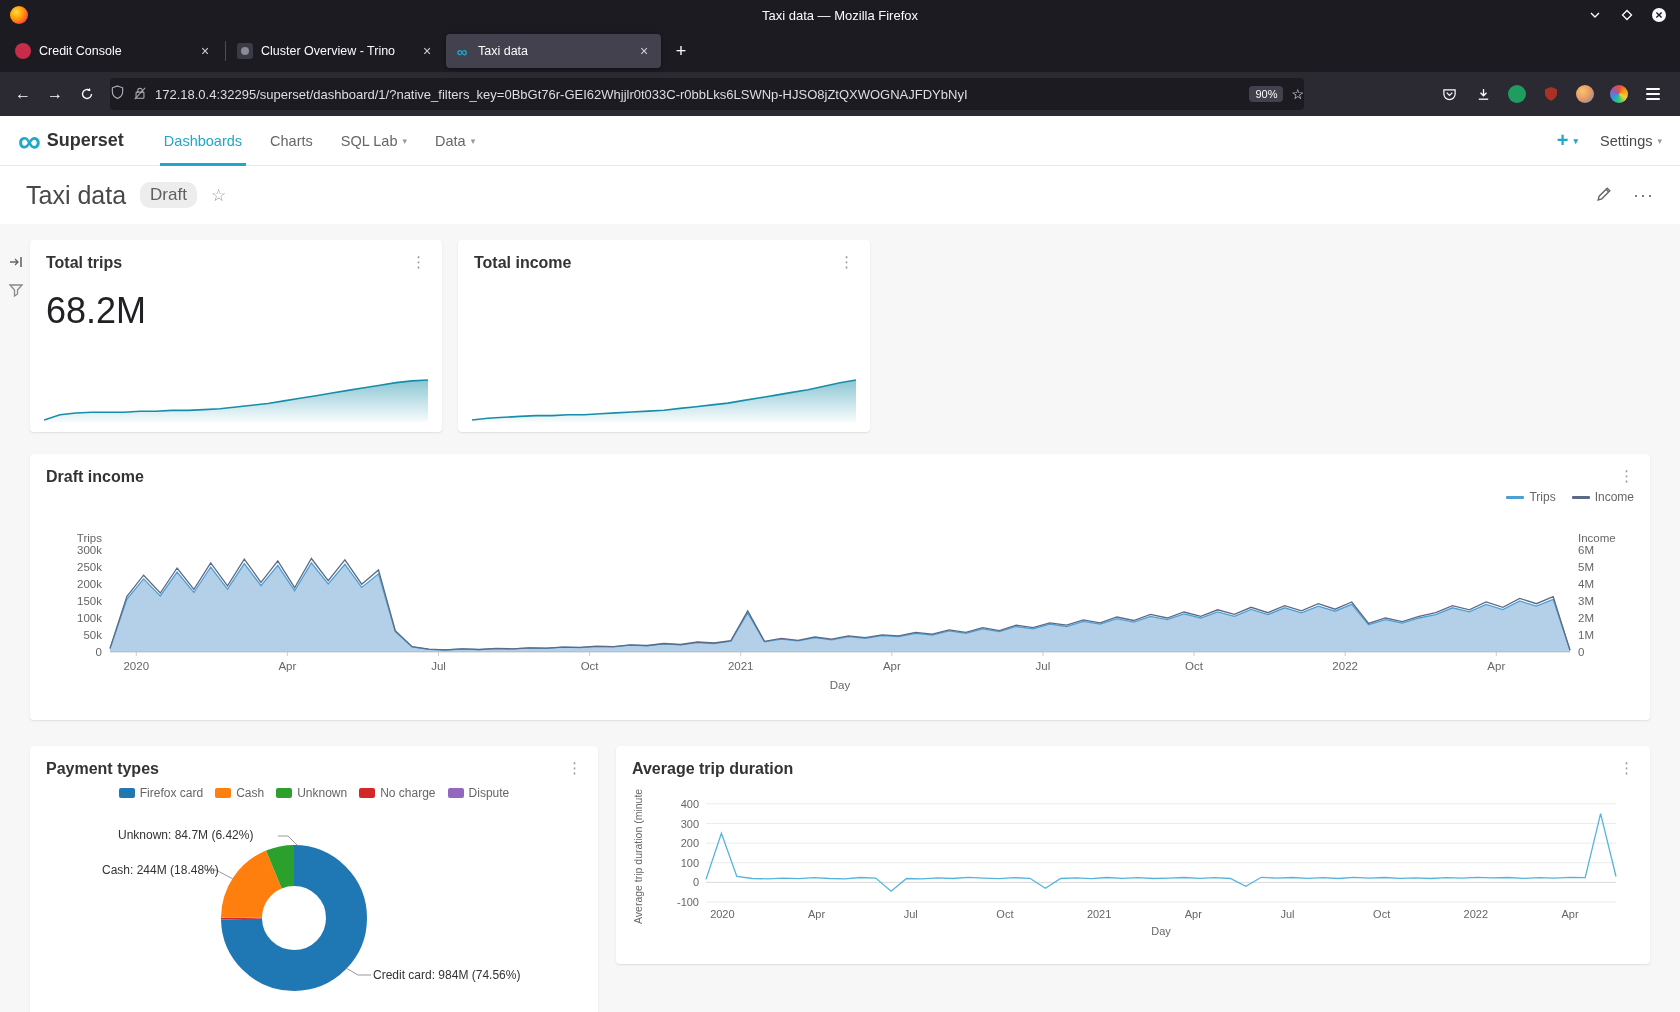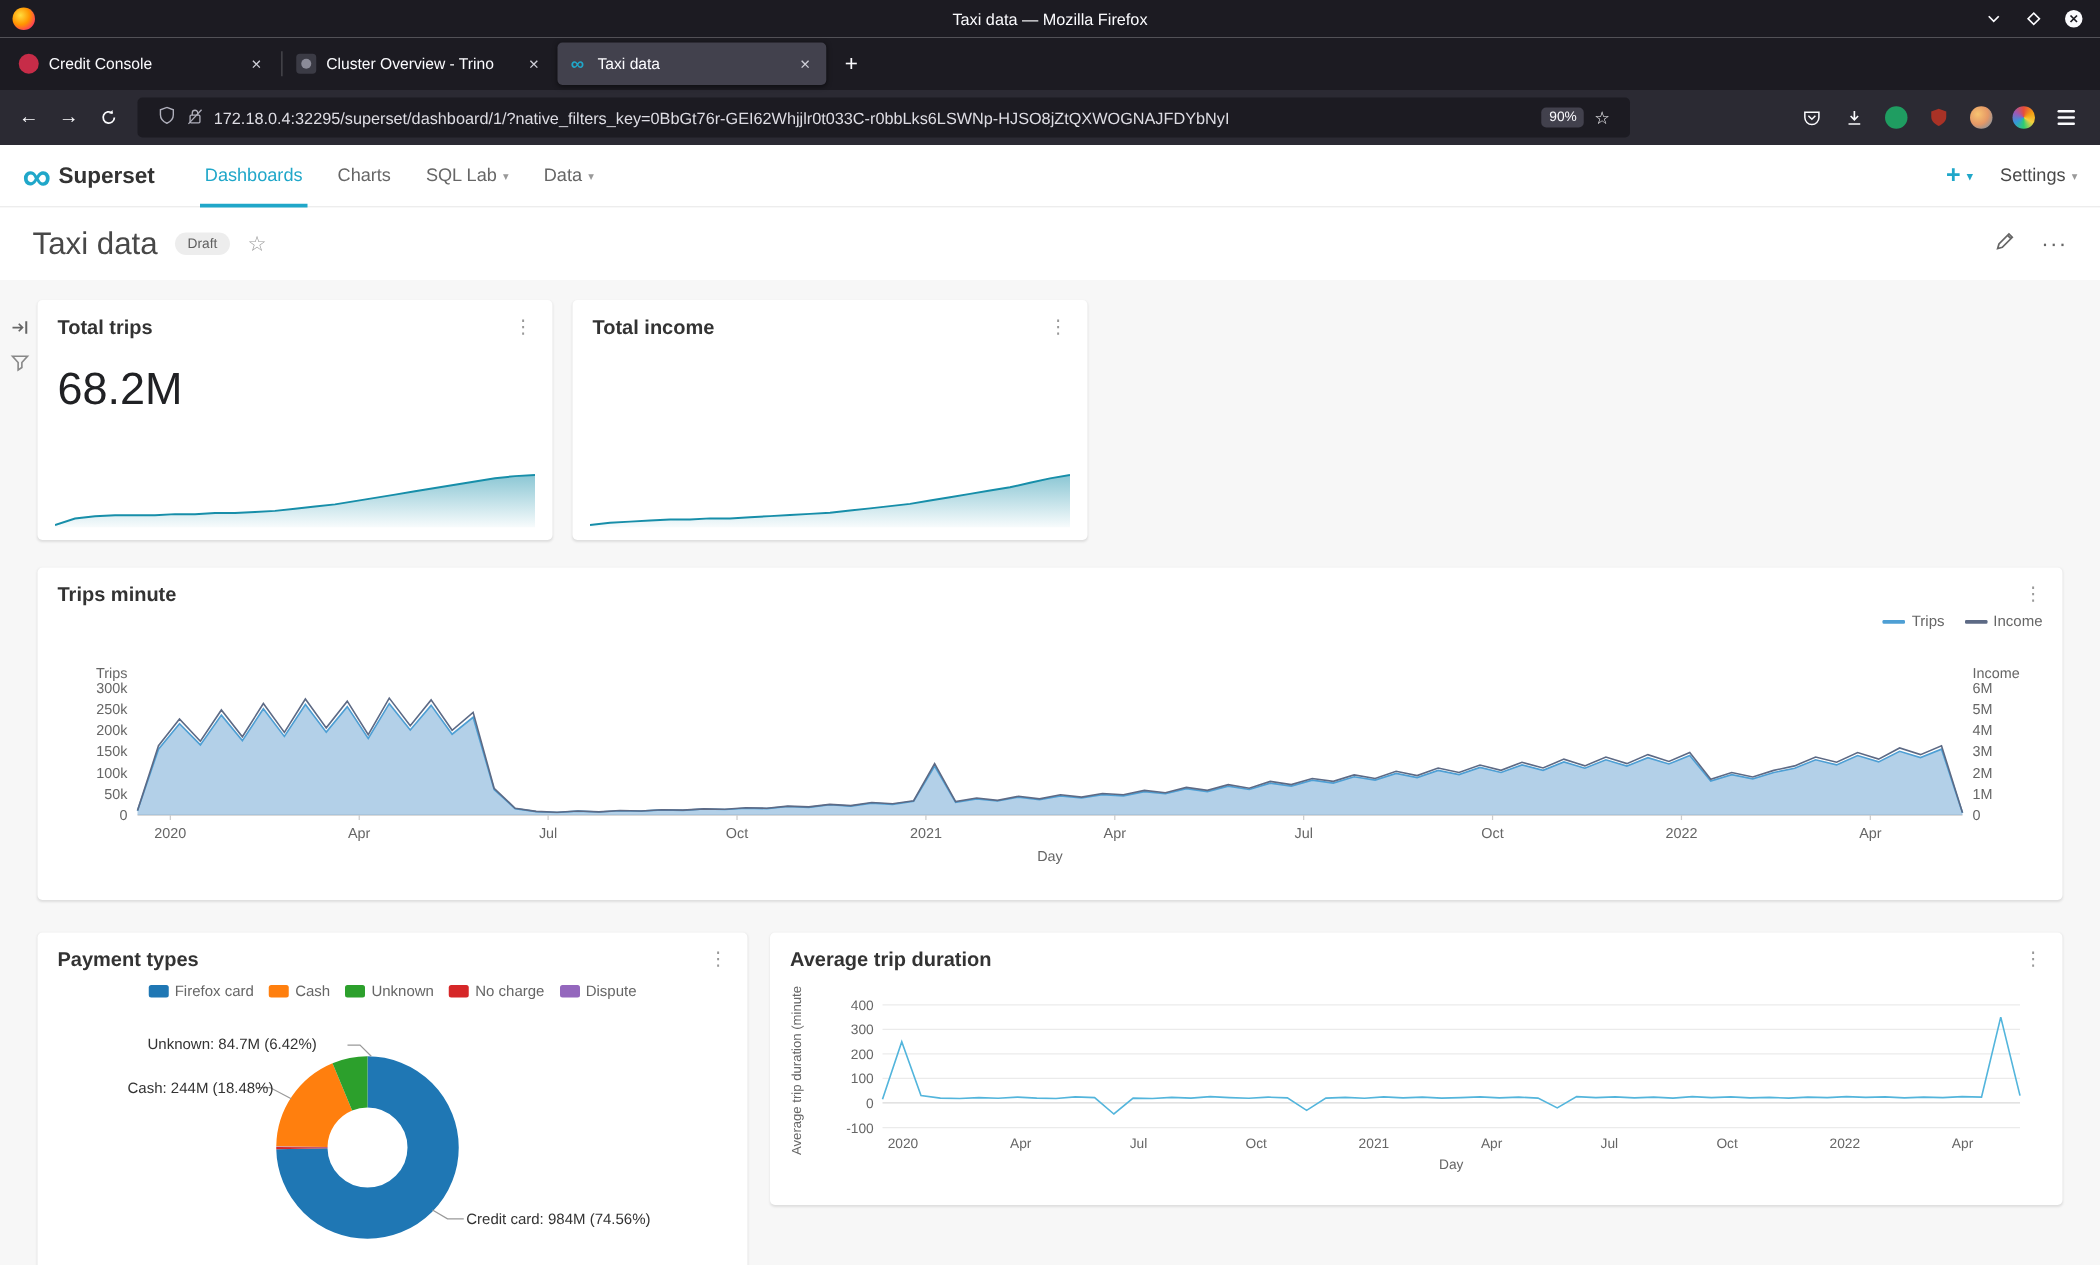--- a/index.html
+++ b/index.html
@@ -29,21 +29,21 @@
   .favicon.trino { background:#3B3B45; border-radius:3px; }
   .favicon.trino:before { content:""; width:8px; height:8px; border-radius:50%; background:#8B8B98; display:block; }
   .favicon.superset { color:#20A7C9; font-weight:bold; font-size:15px; }
   .newtab { background:none; border:none; color:#FBFBFE; font-size:18px; width:30px; height:30px;
             border-radius:4px; margin-left:4px; cursor:default; }
 
   .navbar { height:44px; background:#2B2A33; display:flex; align-items:center; padding:0 8px; gap:2px; }
   .navbtn { background:none; border:none; color:#FBFBFE; font-size:16px; width:30px; height:30px;
             border-radius:4px; display:flex; align-items:center; justify-content:center; cursor:default; }
   .urlbar { flex:1; height:32px; background:#1C1B22; border-radius:4px; display:flex; align-items:center;
-            margin:0 6px; padding:0 16px; gap:8px; color:#E2E1E6; font-size:13px; }
+            margin:0 6px; padding:0 0; gap:8px; color:#E2E1E6; font-size:13px; }
   .url-text { flex:1; white-space:nowrap; overflow:hidden; color:#DEDDE4; }
   .zoom-badge { background:#42414D; border-radius:4px; padding:2px 6px; font-size:11px; color:#FBFBFE; }
   .star { color:#FBFBFE; font-size:14px; }
   .toolbar-spacer { width:120px; }
   .nav-right { display:flex; align-items:center; gap:4px; padding-right:4px; }
   .circle-icon { width:18px; height:18px; border-radius:50%; }
   .ext-green { background:#1F9D61; }
   .avatar-icon { background:radial-gradient(circle at 35% 35%, #F8C471, #E59866 50%, #85929E 85%); }
   .pinwheel-icon { background:conic-gradient(#E74C3C, #F39C12, #F4D03F, #2ECC71, #3498DB, #9B59B6, #E74C3C); }
   .hamburger { display:flex; flex-direction:column; gap:3px; }
@@ -62,21 +62,21 @@
   .nav-item.active:after { content:""; position:absolute; left:10px; right:10px; bottom:0; height:3px;
                            background:#20A7C9; }
   .caret { font-size:9px; color:#999; margin-left:5px; }
   .app-header-right { margin-left:auto; display:flex; align-items:center; gap:22px; }
   .plus-btn { color:#20A7C9; font-size:20px; font-weight:bold; display:flex; align-items:center; cursor:default; }
   .plus-btn .caret { color:#20A7C9; }
   .settings-btn { font-size:14.5px; color:#484848; display:flex; align-items:center; cursor:default; }
 
   .dash-titlebar { height:58px; background:#fff; display:flex; align-items:center; padding:0 26px; gap:14px; }
   .dash-title { font-size:25px; color:#484848; font-weight:500; }
-  .draft-badge { background:#EDEDED; border-radius:10px; padding:3px 10px; font-size:11px; color:#5f5f5f;text-align:right; }
+  .draft-badge { background:#EDEDED; border-radius:10px; padding:3px 10px; font-size:17px; color:#5f5f5f;text-align:right; }
   .dash-star { color:#999; font-size:17px; }
   .dash-titlebar-right { margin-left:auto; display:flex; align-items:center; gap:20px; color:#666; }
   .dots-h { font-size:18px; color:#666; letter-spacing:1px; cursor:default; }
 
   .dash-body { height:788px; background:#F7F7F7; position:relative; padding:16px 30px 0 30px; overflow:hidden; }
   .filter-rail { position:absolute; left:6px; top:28px; display:flex; flex-direction:column; gap:8px; }
   .rail-btn { width:20px; height:20px; display:flex; align-items:center; justify-content:center; cursor:default; }
 
   .card { background:#fff; border-radius:4px; box-shadow:0 1px 2px rgba(0,0,0,.10); position:relative; }
   .card-header { display:flex; align-items:flex-start; padding:14px 16px 0 16px; }
@@ -309,21 +309,21 @@
             </linearGradient>
           </defs>
           <path d="M0.0,44.0 L16.0,42.2 L32.0,41.3 L48.0,40.4 L64.0,39.6 L80.0,39.6 L96.0,38.7 L112.0,38.7 L128.0,37.8 L144.0,36.9 L160.0,36.0 L176.0,35.1 L192.0,34.2 L208.0,32.4 L224.0,30.7 L240.0,28.9 L256.0,27.1 L272.0,24.4 L288.0,21.8 L304.0,19.1 L320.0,16.4 L336.0,13.8 L352.0,10.2 L368.0,6.7 L384.0,4.0 L384,46 L0,46 Z" fill="url(#spark-1-g)"></path>
           <path d="M0.0,44.0 L16.0,42.2 L32.0,41.3 L48.0,40.4 L64.0,39.6 L80.0,39.6 L96.0,38.7 L112.0,38.7 L128.0,37.8 L144.0,36.9 L160.0,36.0 L176.0,35.1 L192.0,34.2 L208.0,32.4 L224.0,30.7 L240.0,28.9 L256.0,27.1 L272.0,24.4 L288.0,21.8 L304.0,19.1 L320.0,16.4 L336.0,13.8 L352.0,10.2 L368.0,6.7 L384.0,4.0" fill="none" stroke="#178EA9" stroke-width="1.6"></path>
         </svg>
     </div>
   </div>
 
   <div class="card bigchart-card">
     <div class="card-header">
-      <span class="card-title">Trips minute</span>
+      <span class="card-title">Draft income</span>
       <span class="kebab">⋮</span>
     </div>
     <div class="chart-legend">
       <span class="legend-item">
         <span class="line-swatch" style="background-color: rgb(78, 159, 212);"></span>
         <span>Trips</span>
       </span>
       <span class="legend-item">
         <span class="line-swatch" style="background-color: rgb(93, 106, 133);"></span>
         <span>Income</span>

